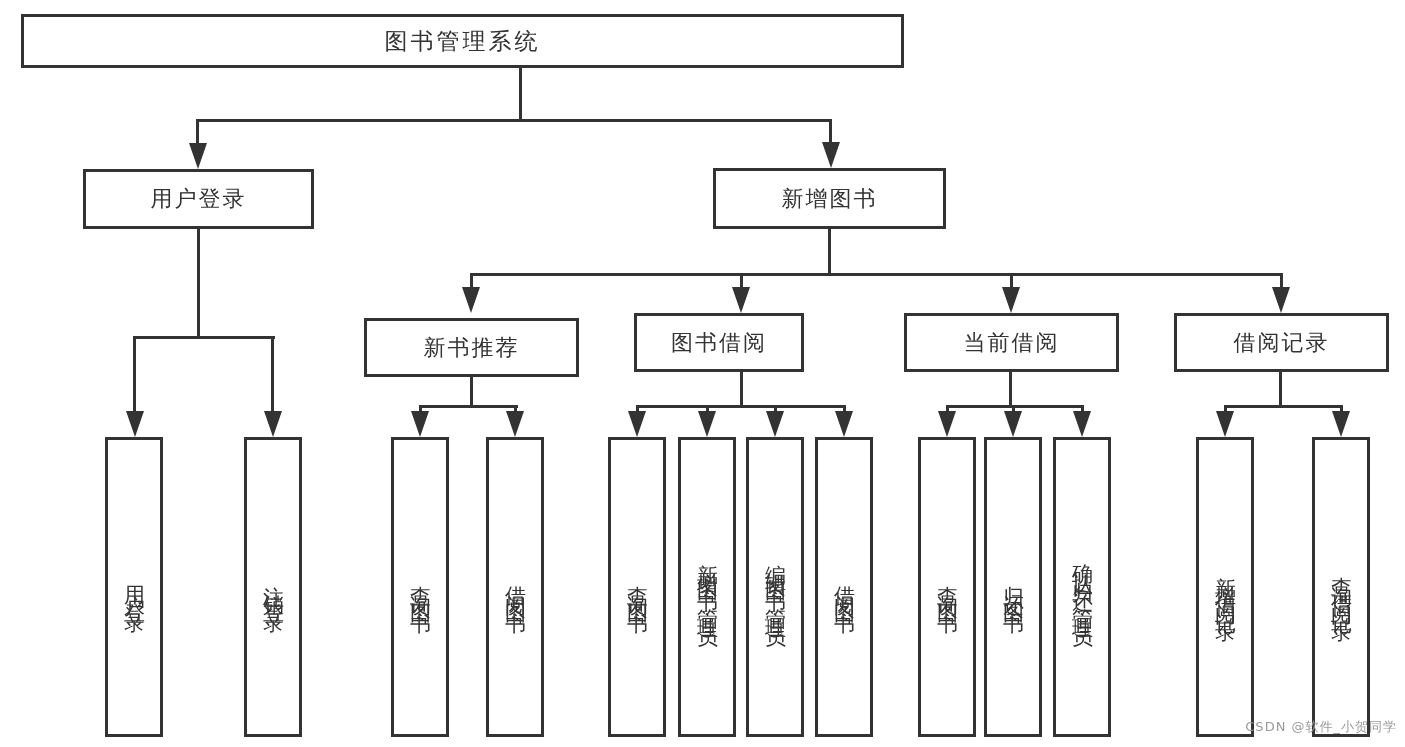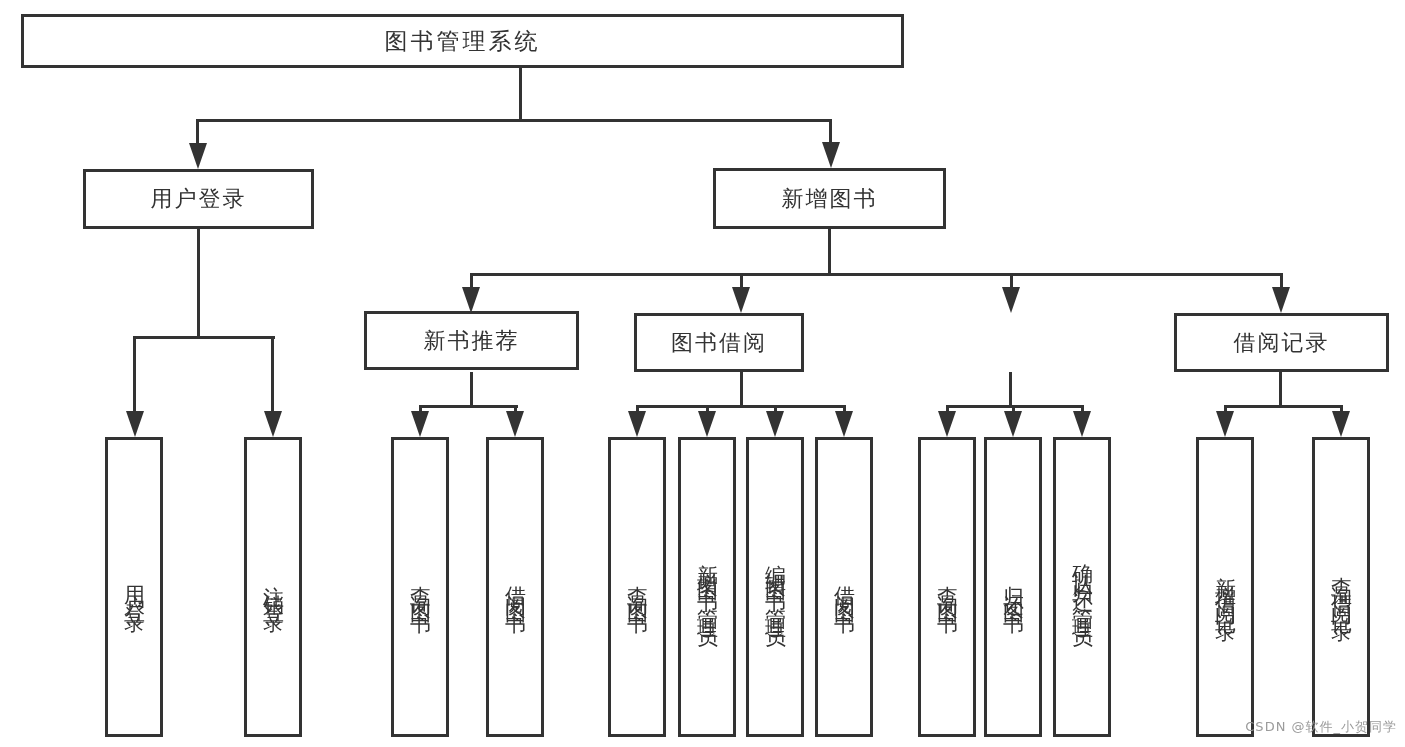--- a/index.html
+++ b/index.html
@@ -117,25 +117,28 @@
     <span class="h-label root-label">图书管理系统</span>
   </div>
 
   <div class="box" style="left:83px;top:169px;width:231px;height:60px;">
     <span class="h-label">用户登录</span>
   </div>
   <div class="box" style="left:713px;top:168px;width:233px;height:61px;">
     <span class="h-label">新增图书</span>
   </div>
 
-  <div class="box" style="left:364px;top:311px;width:215px;height:59px;">
+  <div class="box" style="left:364px;top:318px;width:215px;height:59px;">
     <span class="h-label">新书推荐</span>
   </div>
   <div class="box" style="left:634px;top:313px;width:170px;height:59px;">
     <span class="h-label">图书借阅</span>
+  </div>
+  <div class="box" style="left:904px;top:313px;width:215px;height:59px;">
+    <span class="h-label">当前借阅</span>
   </div>
   <div class="box" style="left:1174px;top:313px;width:215px;height:59px;">
     <span class="h-label">借阅记录</span>
   </div>
 
   <div class="box v-box" style="left:105px;top:437px;width:58px;height:300px;">
     <span>用户登录</span>
   </div>
   <div class="box v-box" style="left:244px;top:437px;width:58px;height:300px;">
     <span>注销登录</span>

